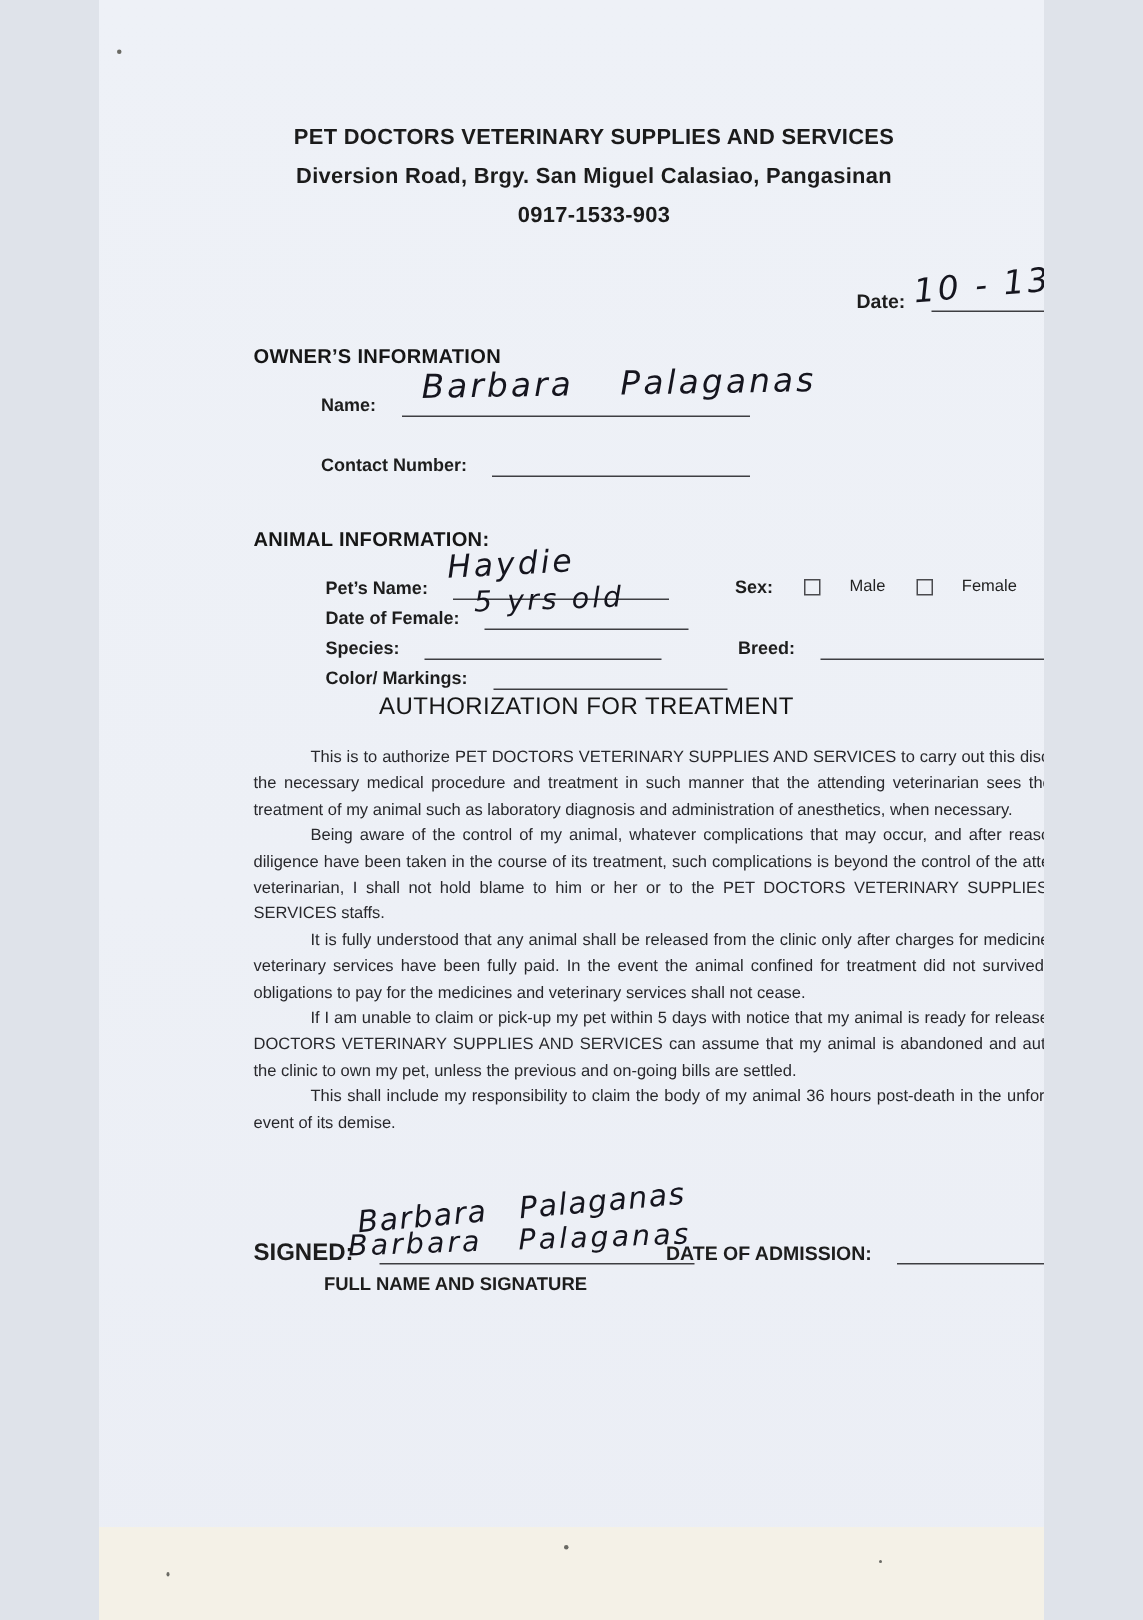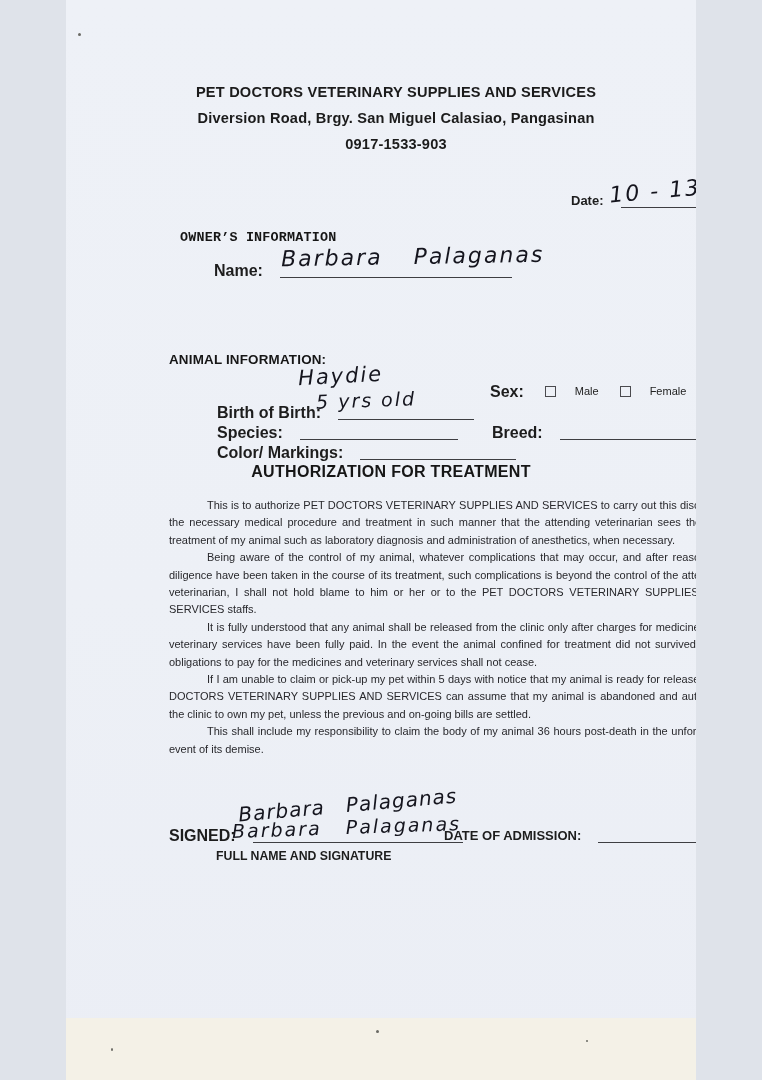--- a/index.html
+++ b/index.html
@@ -38,21 +38,21 @@
     margin: 0;
   }
   .fr {
     position: absolute;
     display: flex;
     align-items: flex-end;
     gap: 17px;
   }
   .lbl {
     font-weight: bold;
-    font-size: 16px;
+    font-size: 12px;
     color: #1d1d1d;
     white-space: nowrap;
     line-height: 15px;
   }
   .line {
     display: inline-block;
     height: 15px;
     border-bottom: 1.5px solid #3e3e42;
   }
   .cb {
@@ -66,21 +66,21 @@
     font-size: 11px;
     color: #222;
     line-height: 15px;
   }
   .doc-title {
     position: absolute;
     top: 463px;
     left: 20px;
     right: 0;
     text-align: center;
-    font-weight: bold;
+    font-weight: normal;
     font-size: 16px;
     letter-spacing: 0.3px;
     color: #161616;
     margin: 0;
   }
   .body-text {
     position: absolute;
     top: 497px;
     left: 103px;
     width: 558px;
@@ -132,45 +132,53 @@
     <div>Diversion Road, Brgy. San Miguel Calasiao, Pangasinan</div>
     <div>0917-1533-903</div>
   </header>
 
   <div class="fr" style="left:505px; top:192px;">
     <span class="lbl" style="font-size:13px;">Date:</span>
     <span class="line" style="width:110px;"></span>
   </div>
   <div class="hand" style="left:543px; top:176px; font-size:22px; letter-spacing:2px; transform:rotate(-5deg);">10 - 13 - 25</div>
 
-  <h2 class="sec-heading" style="left:114px; top:230px;font-family:Liberation Mono, monospace;">OWNER’S INFORMATION</h2>
+  <h2 class="sec-heading" style="left:103px; top:230px;">OWNER’S INFORMATION</h2>
 
   <div class="fr" style="left:148px; top:262px;">
     <span class="lbl">Name:</span>
     <span class="line" style="width:232px;"></span>
   </div>
   <div class="hand" style="left:215px; top:244px; font-size:22px; letter-spacing:2px; word-spacing:22px; transform:rotate(-1deg);">Barbara Palaganas</div>
 
 
+  <div class="fr" style="left:148px; top:302px;">
+    <span class="lbl">Contact Number:</span>
+    <span class="line" style="width:172px;"></span>
+  </div>
 
 
   <h2 class="sec-heading" style="left:103px; top:352px;">ANIMAL INFORMATION:</h2>
 
+  <div class="fr" style="left:151px; top:384px;">
+    <span class="lbl">Pet’s Name:</span>
+    <span class="line" style="width:144px;"></span>
+  </div>
   <div class="hand" style="left:232px; top:364px; font-size:21px; letter-spacing:2px; transform:rotate(-3deg);">Haydie</div>
 
   <div class="fr" style="left:424px; top:384px;">
     <span class="lbl">Sex:</span>
     <span class="cb"></span>
     <span class="cb-label">Male</span>
     <span class="cb"></span>
     <span class="cb-label">Female</span>
   </div>
 
   <div class="fr" style="left:151px; top:404px;">
-    <span class="lbl">Birth of Birth:</span>
+    <span class="lbl">Date of Female:</span>
     <span class="line" style="width:136px;"></span>
   </div>
   <div class="hand" style="left:250px; top:389px; font-size:19px; letter-spacing:2px; transform:rotate(-2deg);">5 yrs old</div>
 
   <div class="fr" style="left:151px; top:424px;">
     <span class="lbl">Species:</span>
     <span class="line" style="width:158px;"></span>
   </div>
 
   <div class="fr" style="left:426px; top:424px;">

